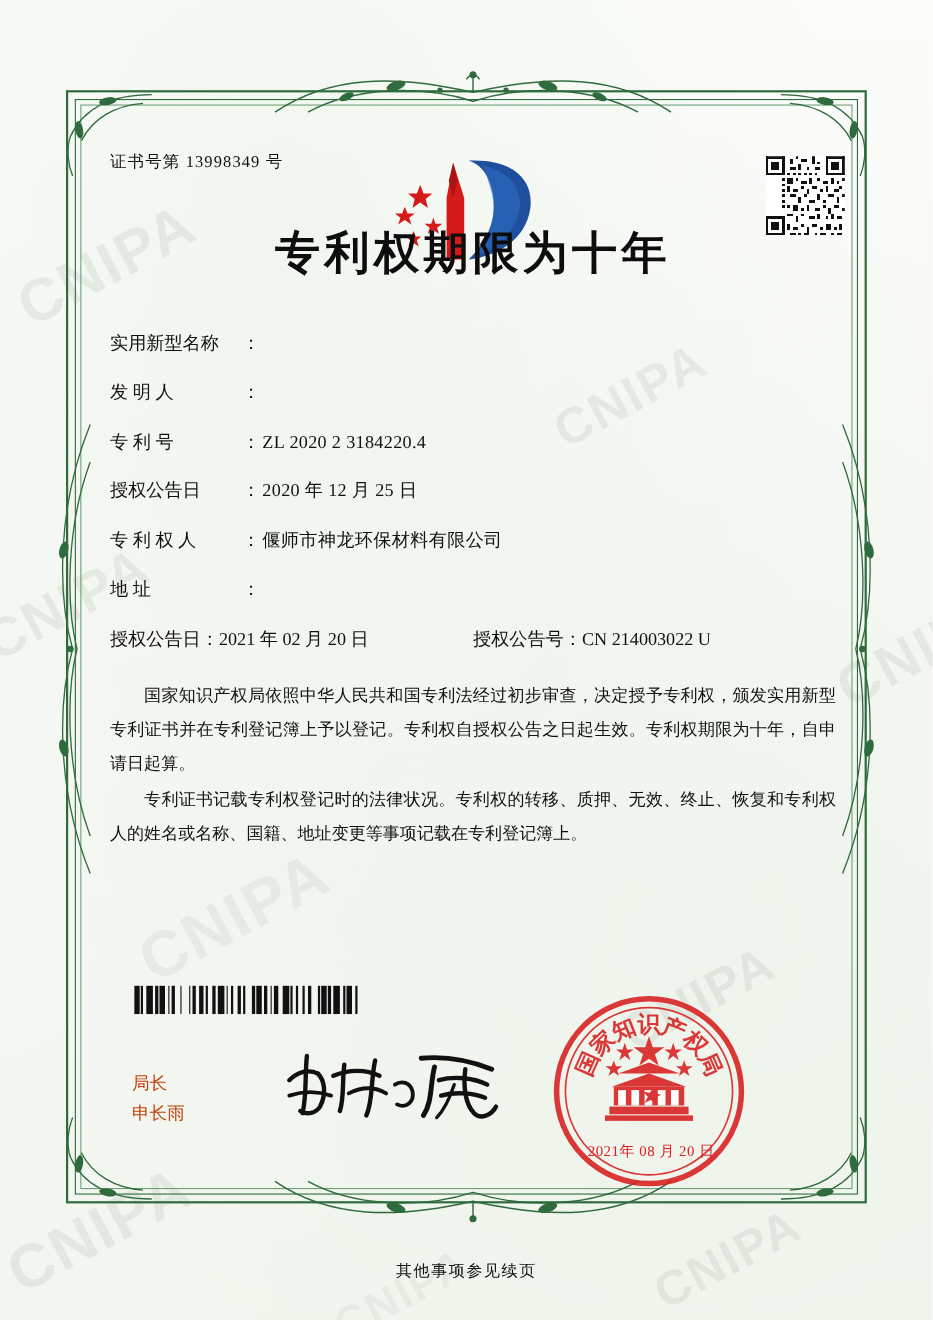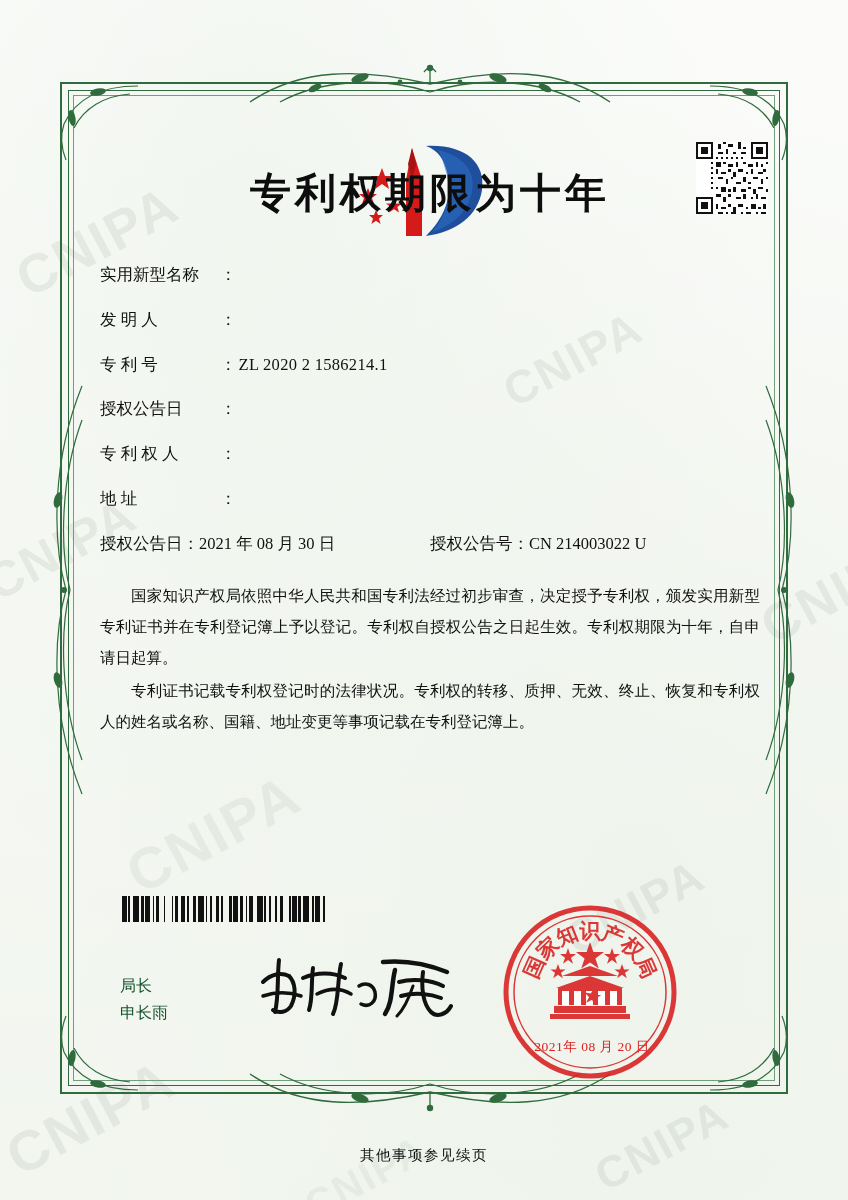--- a/index.html
+++ b/index.html
@@ -170,21 +170,21 @@
   }
   .barcode i { display: block; background: #111; height: 100%; }
 
   
   .sig-block {
     position: absolute;
     left: 120px;
     top: 972px;
     font-size: 16px;
     line-height: 1.7;
-    color: #14532d;
+    color: #c2410c;
   }
   .sig-hand {
     position: absolute;
     left: 255px;
     top: 952px;
     width: 210px;
     height: 70px;
   }
 
   
@@ -464,61 +464,64 @@
         <rect x="14" y="28" width="2" height="1"></rect>
           <rect x="18" y="28" width="1" height="1"></rect>
         <rect x="20" y="28" width="2" height="1"></rect>
           <rect x="24" y="28" width="1" height="1"></rect>
         <rect x="26" y="28" width="2" height="1"></rect>
       </g>
     </svg>
   </div>
 
   <div class="content">
+    <div class="cert-no">证书号第 13998349 号</div>
 
     <div class="title">专利权期限为十年</div>
 
     <div class="fields">
 
       <div class="field-row">
         <span class="f-label">实用新型名称</span>
         <span class="f-colon">：</span>
       </div>
 
       <div class="field-row">
         <span class="f-label spread">发 明 人</span>
         <span class="f-colon">：</span>
       </div>
 
       <div class="field-row">
         <span class="f-label spread">专 利 号</span>
         <span class="f-colon">：</span>
-        <span class="f-value">ZL 2020 2 1586214.1</span>
+        <span class="f-value">ZL 2020 2 3184220.4</span>
       </div>
 
       <div class="field-row">
         <span class="f-label">授权公告日</span>
         <span class="f-colon">：</span>
+        <span class="f-value">2020 年 12 月 25 日</span>
       </div>
 
       <div class="field-row">
         <span class="f-label spread">专 利 权 人</span>
         <span class="f-colon">：</span>
+        <span class="f-value">偃师市神龙环保材料有限公司</span>
       </div>
 
       <div class="field-row">
         <span class="f-label spread">地 址</span>
         <span class="f-colon">：</span>
       </div>
 
       <div class="grant-row">
         <span class="grant-left">
           <span>授权公告日</span>
           <span>：</span>
-          <span>2021 年 08 月 30 日</span>
+          <span>2021 年 02 月 20 日</span>
         </span>
         <span class="grant-right">
           <span>授权公告号</span>
           <span>：</span>
           <span>CN 214003022 U</span>
         </span>
       </div>
     </div>
 
     <div class="paragraphs">

